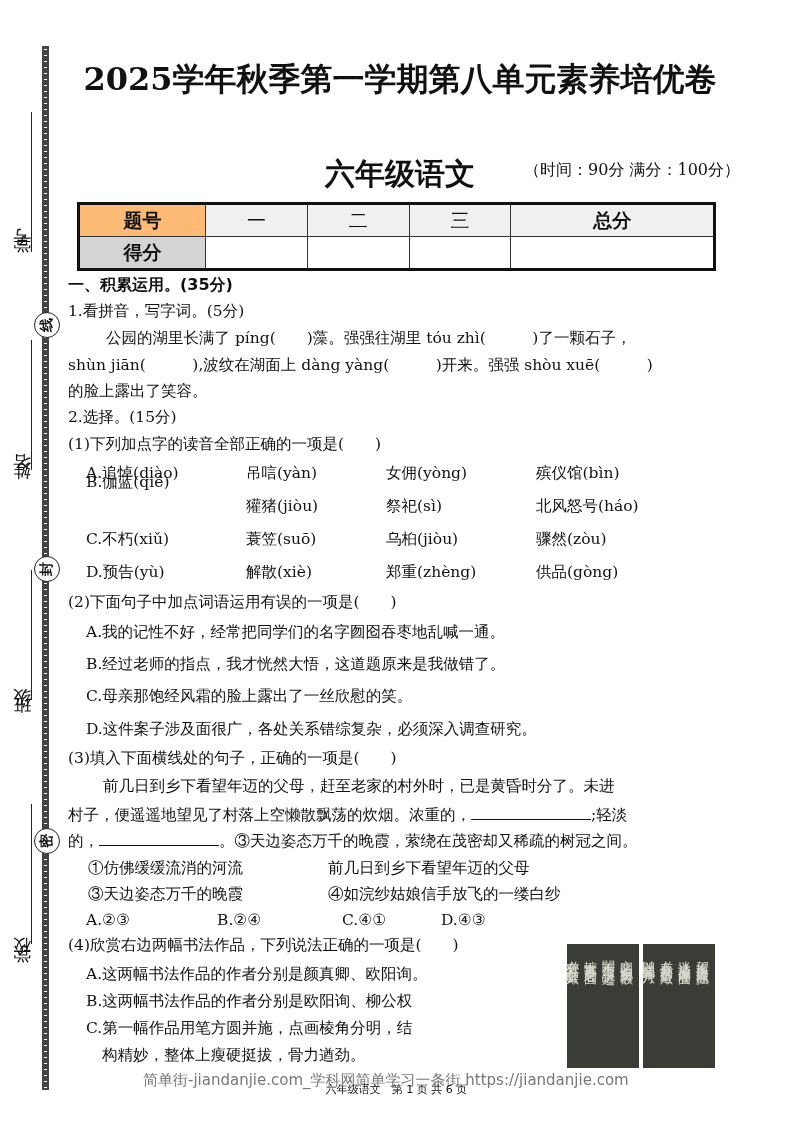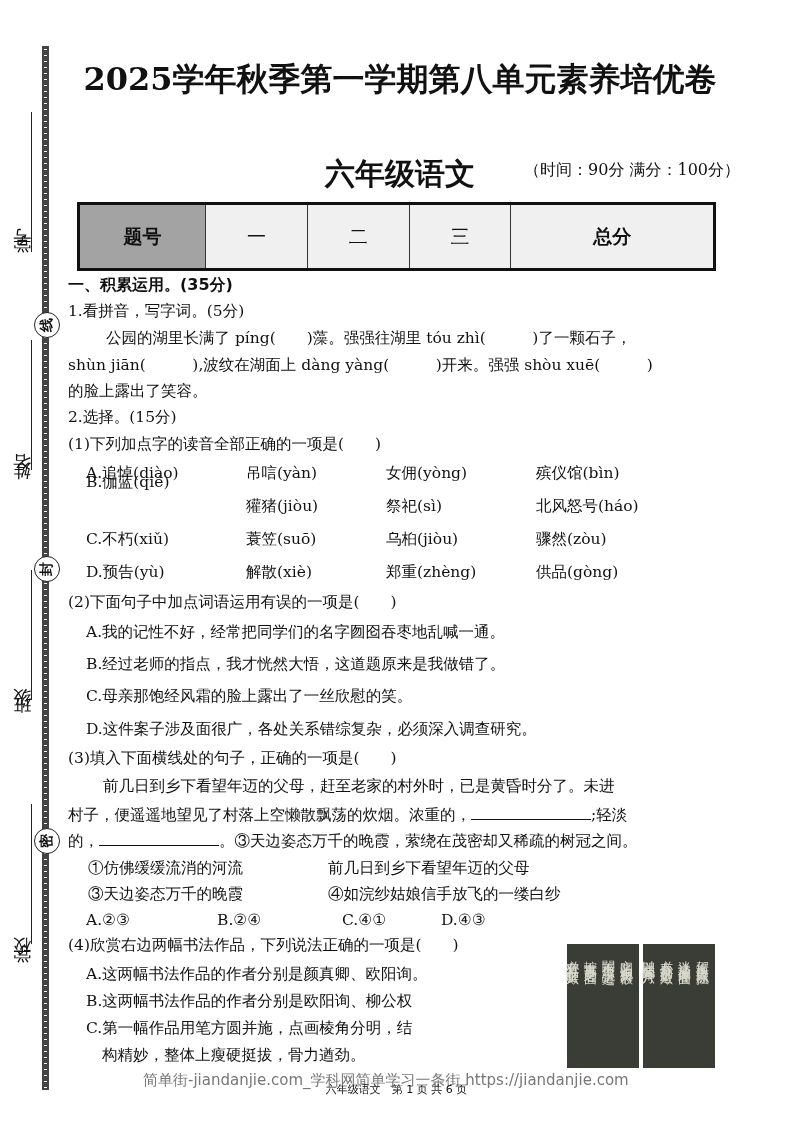--- a/index.html
+++ b/index.html
@@ -31,21 +31,21 @@
   .subtitle { position: absolute; left: 60px; width: 680px; top: 110px; text-align: center;
     font-size: 30px; font-weight: bold; margin-top: 44px; }
   .meta { position: absolute; left: 60px; width: 680px; top: 160px; text-align: right; font-size: 16px; }
 
   
   table.score { position: absolute; left: 77px; top: 202px; width: 639px; height: 69px;
     border-collapse: collapse; border: 3px solid #111; font-size: 19px; }
   table.score td { border: 1px solid #333; text-align: center; height: 33px; }
   table.score td.head { background: #d4d4d4; font-weight: bold; width: 127px; }
   table.score tr.row1 td { background: #f0f0f0; }
-  table.score tr.row1 td.head { background: #a3a3a3; }
+  table.score tr.row1 td.head { background: #fdba74; }
   table.score td.total { font-weight: bold; }
 
   
   .line { position: absolute; left: 68px; font-size: 15.5px; white-space: nowrap; line-height: 1; }
   .section-title { font-weight: bold; font-size: 16px; font-family: "DejaVu Sans", sans-serif; }
   .opt { position: absolute; font-size: 15.5px; white-space: nowrap; }
   .blank { display: inline-block; width: 120px; border-bottom: 1px solid #111; height: 14px; }
 
   
   .callig { position: absolute; top: 944px; width: 72px; height: 124px; background: #3a3c36;
@@ -79,20 +79,27 @@
 <div class="meta">（时间：90分 满分：100分）</div>
 
 <table class="score">
   <tbody>
       <tr class="row1">
     <td class="head">题号</td>
     <td>一</td>
     <td>二</td>
     <td>三</td>
     <td class="total">总分</td>
+  </tr>
+  <tr>
+    <td class="head">得分</td>
+    <td></td>
+    <td></td>
+    <td></td>
+    <td></td>
   </tr>
 </tbody>
   </table>
 
 <div class="line section-title" style="top:277px">一、积累运用。(35分)</div>
 <div class="line" style="top:304px">1.看拼音，写字词。(5分)</div>
 <div class="line" style="top:331px;left:106px">公园的湖里长满了 píng(　　)藻。强强往湖里 tóu zhì(　　　)了一颗石子，</div>
 <div class="line" style="top:358px">shùn jiān(　　　),波纹在湖面上 dàng yàng(　　　)开来。强强 shòu xuē(　　　)</div>
 <div class="line" style="top:384px">的脸上露出了笑容。</div>
 <div class="line" style="top:410px">2.选择。(15分)</div>

